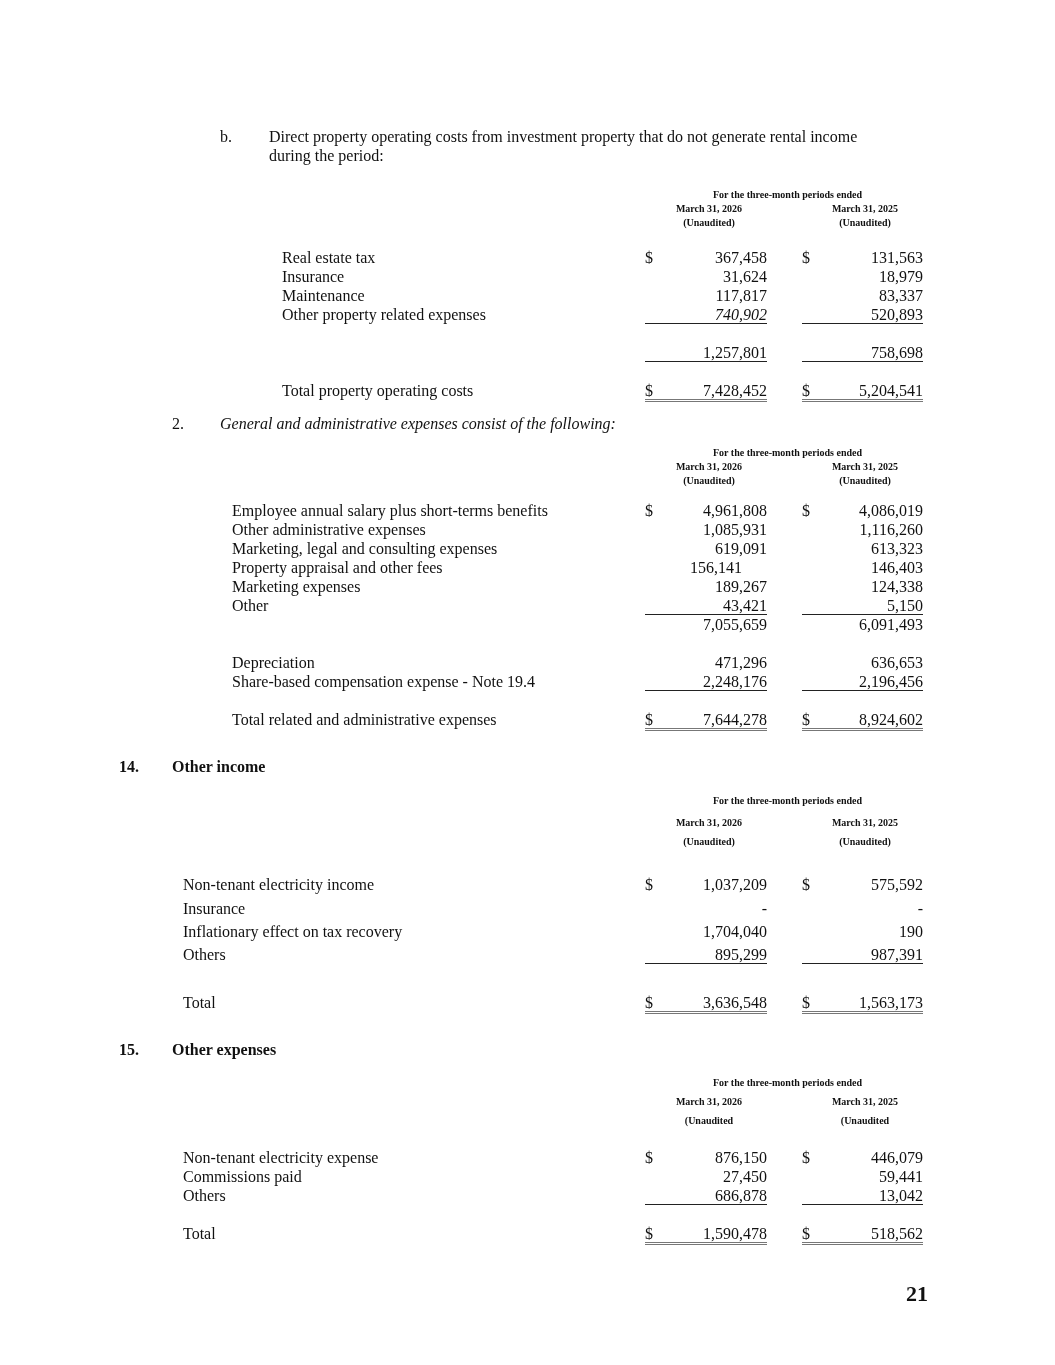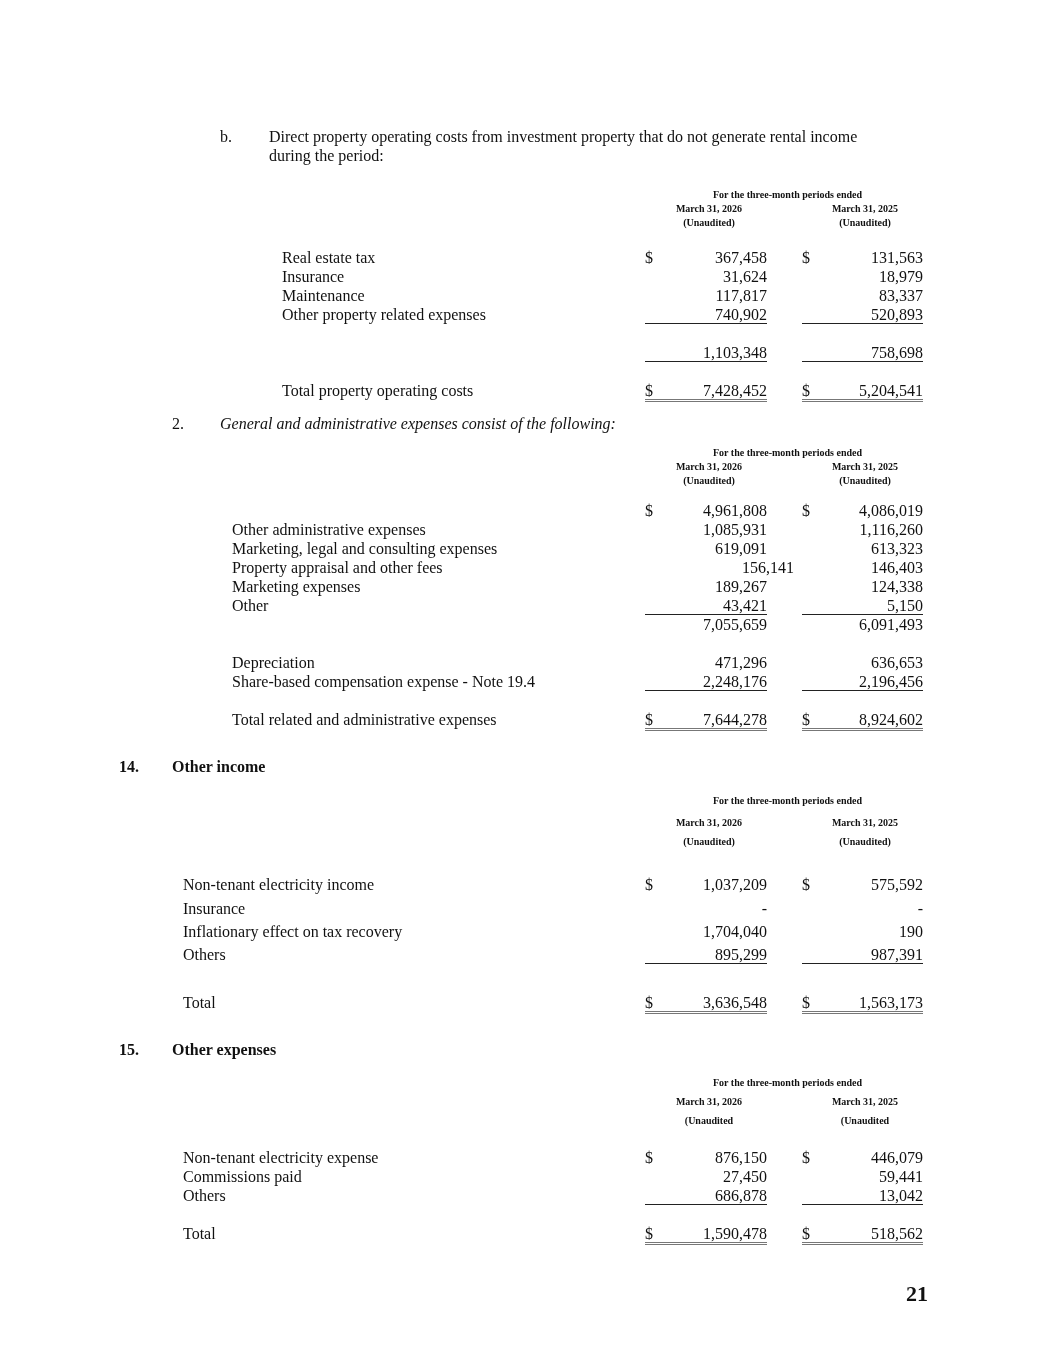--- a/index.html
+++ b/index.html
@@ -44,61 +44,62 @@
       <div class="cell num" style="left: 645px; width: 122px; top: 0px; height: 18px;"><span class="cur" style="position: absolute; left: 0px;"></span><span>31,624</span></div>
       <div class="cell num" style="left: 802px; width: 121px; top: 0px; height: 18px;"><span class="cur" style="position: absolute; left: 0px;"></span><span>18,979</span></div>
     </div>
     <div class="abs" style="left: 0px; top: 286px; width: 1055px; height: 19px;">
       <div class="cell txt" style="left: 282px; top: 0px;">Maintenance</div>
       <div class="cell num" style="left: 645px; width: 122px; top: 0px; height: 18px;"><span class="cur" style="position: absolute; left: 0px;"></span><span>117,817</span></div>
       <div class="cell num" style="left: 802px; width: 121px; top: 0px; height: 18px;"><span class="cur" style="position: absolute; left: 0px;"></span><span>83,337</span></div>
     </div>
     <div class="abs" style="left: 0px; top: 305px; width: 1055px; height: 19px;">
       <div class="cell txt" style="left: 282px; top: 0px;">Other property related expenses</div>
-      <div class="cell num uline" style="left: 645px; width: 122px; top: 0px; height: 18px;"><span class="cur" style="position: absolute; left: 0px;"></span><span>740,902</span></div>
+      <div class="cell num uline" style="left: 645px; width: 122px; top: 0px; height: 18px; font-style: italic;"><span class="cur" style="position: absolute; left: 0px;"></span><span>740,902</span></div>
       <div class="cell num uline" style="left: 802px; width: 121px; top: 0px; height: 18px;"><span class="cur" style="position: absolute; left: 0px;"></span><span>520,893</span></div>
     </div>
     <div class="abs" style="left: 0px; top: 343px; width: 1055px; height: 19px;">
-      <div class="cell num uline" style="left: 645px; width: 122px; top: 0px; height: 18px;"><span>1,103,348</span></div>
+      <div class="cell num uline" style="left: 645px; width: 122px; top: 0px; height: 18px;"><span>1,257,801</span></div>
       <div class="cell num uline" style="left: 802px; width: 121px; top: 0px; height: 18px;"><span>758,698</span></div>
     </div>
     <div class="abs" style="left: 0px; top: 381px; width: 1055px; height: 19px;">
       <div class="cell txt" style="left: 282px; top: 0px;">Total property operating costs</div>
       <div class="cell num dline" style="left: 645px; width: 122px; top: 0px; height: 18px;"><span class="cur" style="position: absolute; left: 0px;">$</span><span>7,428,452</span></div>
       <div class="cell num dline" style="left: 802px; width: 121px; top: 0px; height: 18px;"><span class="cur" style="position: absolute; left: 0px;">$</span><span>5,204,541</span></div>
     </div>
   </div>
 
 <div class="abs txt" style="left:172px;top:414px;">2.</div>
 <div class="abs txt italic" style="left:220px;top:414px;">General and administrative expenses consist of the following:</div>
 
 <div class="abs hdr" style="left:645px;top:446px;width:285px;">For the three-month periods ended</div>
 <div class="abs hdr" style="left:645px;top:460px;width:128px;">March 31, 2026</div>
 <div class="abs hdr" style="left:800px;top:460px;width:130px;">March 31, 2025</div>
 <div class="abs hdr" style="left:645px;top:474px;width:128px;">(Unaudited)</div>
 <div class="abs hdr" style="left:800px;top:474px;width:130px;">(Unaudited)</div>
 
 <div id="sec-2-rows">
     <div class="abs" style="left: 0px; top: 501px; width: 1055px; height: 19px;">
+      <div class="cell txt" style="left: 232px; top: 0px;">Employee annual salary plus short-terms benefits</div>
       <div class="cell num" style="left: 645px; width: 122px; top: 0px; height: 18px;"><span class="cur" style="position: absolute; left: 0px;">$</span><span>4,961,808</span></div>
       <div class="cell num" style="left: 802px; width: 121px; top: 0px; height: 18px;"><span class="cur" style="position: absolute; left: 0px;">$</span><span>4,086,019</span></div>
     </div>
     <div class="abs" style="left: 0px; top: 520px; width: 1055px; height: 19px;">
       <div class="cell txt" style="left: 232px; top: 0px;">Other administrative expenses</div>
       <div class="cell num" style="left: 645px; width: 122px; top: 0px; height: 18px;"><span class="cur" style="position: absolute; left: 0px;"></span><span>1,085,931</span></div>
       <div class="cell num" style="left: 802px; width: 121px; top: 0px; height: 18px;"><span class="cur" style="position: absolute; left: 0px;"></span><span>1,116,260</span></div>
     </div>
     <div class="abs" style="left: 0px; top: 539px; width: 1055px; height: 19px;">
       <div class="cell txt" style="left: 232px; top: 0px;">Marketing, legal and consulting expenses</div>
       <div class="cell num" style="left: 645px; width: 122px; top: 0px; height: 18px;"><span class="cur" style="position: absolute; left: 0px;"></span><span>619,091</span></div>
       <div class="cell num" style="left: 802px; width: 121px; top: 0px; height: 18px;"><span class="cur" style="position: absolute; left: 0px;"></span><span>613,323</span></div>
     </div>
     <div class="abs" style="left: 0px; top: 558px; width: 1055px; height: 19px;">
       <div class="cell txt" style="left: 232px; top: 0px;">Property appraisal and other fees</div>
-      <div class="cell num" style="left: 672px; width: 122px; top: 0px; height: 18px;"><span class="cur" style="position: absolute; left: 0px;"></span><span>156,141</span></div>
+      <div class="cell num" style="left: 620px; width: 122px; top: 0px; height: 18px;"><span class="cur" style="position: absolute; left: 0px;"></span><span>156,141</span></div>
       <div class="cell num" style="left: 802px; width: 121px; top: 0px; height: 18px;"><span class="cur" style="position: absolute; left: 0px;"></span><span>146,403</span></div>
     </div>
     <div class="abs" style="left: 0px; top: 577px; width: 1055px; height: 19px;">
       <div class="cell txt" style="left: 232px; top: 0px;">Marketing expenses</div>
       <div class="cell num" style="left: 645px; width: 122px; top: 0px; height: 18px;"><span class="cur" style="position: absolute; left: 0px;"></span><span>189,267</span></div>
       <div class="cell num" style="left: 802px; width: 121px; top: 0px; height: 18px;"><span class="cur" style="position: absolute; left: 0px;"></span><span>124,338</span></div>
     </div>
     <div class="abs" style="left: 0px; top: 596px; width: 1055px; height: 19px;">
       <div class="cell txt" style="left: 232px; top: 0px;">Other</div>
       <div class="cell num uline" style="left: 645px; width: 122px; top: 0px; height: 18px;"><span class="cur" style="position: absolute; left: 0px;"></span><span>43,421</span></div>

